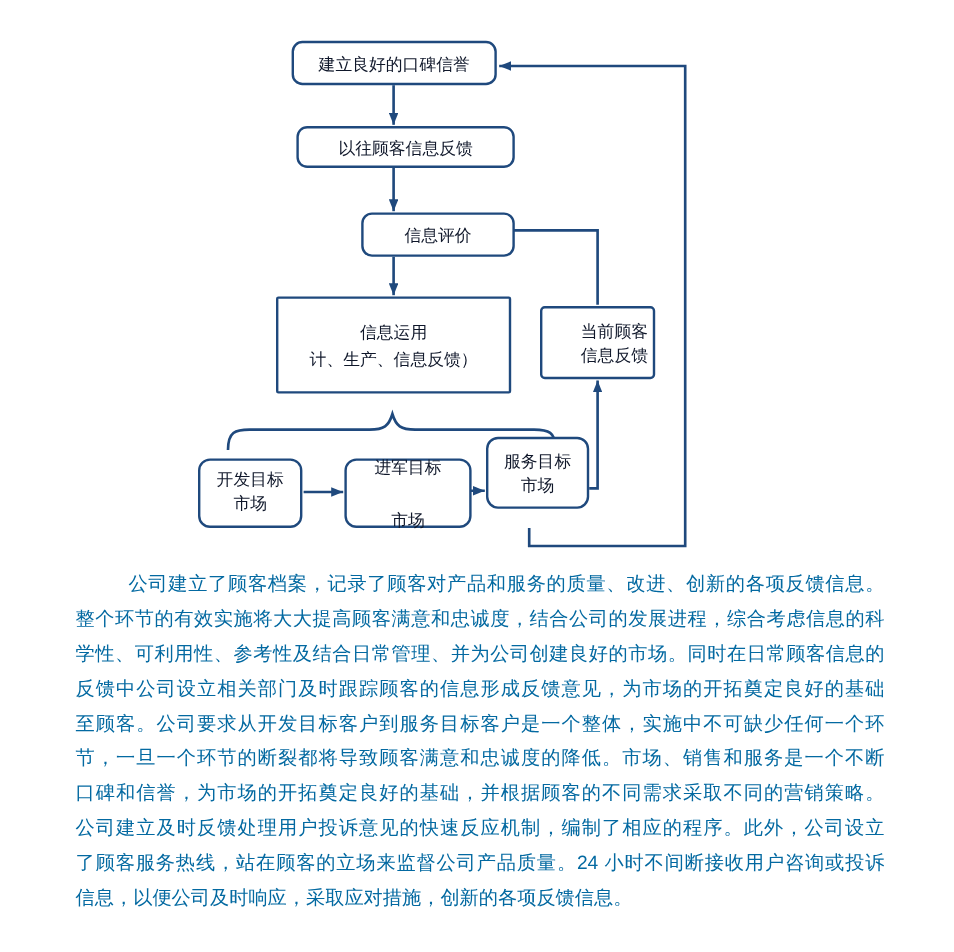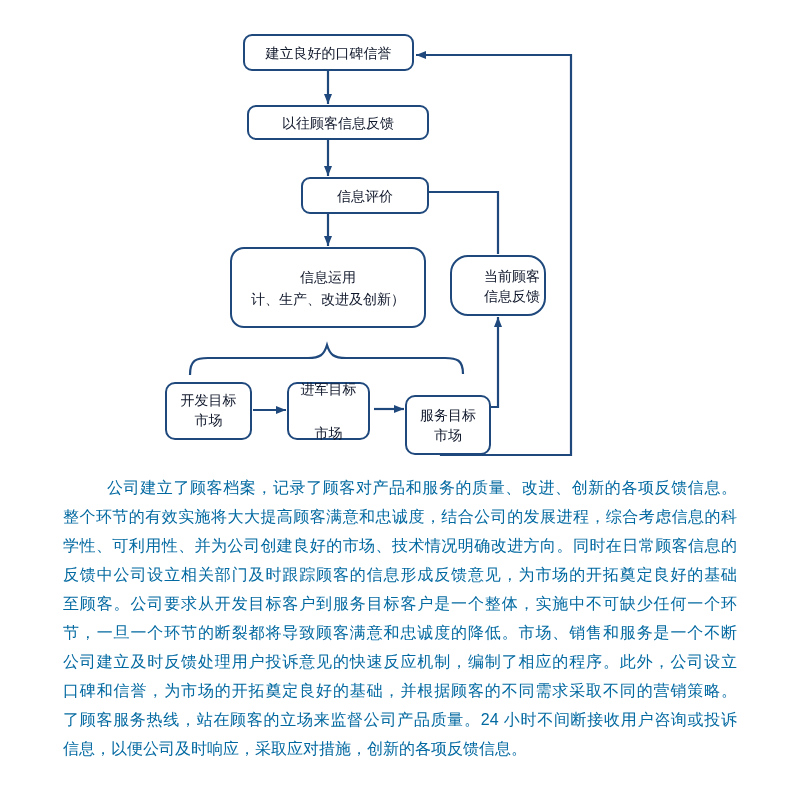--- a/index.html
+++ b/index.html
@@ -30,25 +30,25 @@
     justify-content: center;
     text-align: center;
     font-size: 14px;
     line-height: 20px;
     color: #0f172a;
     z-index: 2;
   }
   #node-reputation       { left: 243px; top: 34px;  width: 171px; height: 37px; }
   #node-past-feedback    { left: 247px; top: 105px; width: 182px; height: 35px; }
   #node-evaluation       { left: 260px; top: 177px; width: 128px; height: 37px; margin-left: 41px; }
-  #node-application      { left: 230px; top: 247px; width: 196px; height: 81px; border-radius: 14px; line-height: 22px; }
-  #node-current-feedback { left: 450px; top: 255px; width: 96px;  height: 61px; border-radius: 18px; padding-left: 28px; }
+  #node-application      { left: 230px; top: 247px; width: 196px; height: 81px; border-radius: 2px; line-height: 22px; }
+  #node-current-feedback { left: 450px; top: 255px; width: 96px;  height: 61px; border-radius: 4px; padding-left: 28px; }
   #node-develop-market   { left: 165px; top: 382px; width: 87px;  height: 58px; border-radius: 10px; font-family: Liberation Serif, serif; }
-  #node-enter-market     { left: 287px; top: 382px; width: 83px;  height: 58px; border-radius: 10px; gap: 24px; }
-  #node-serve-market     { left: 405px; top: 395px; width: 86px;  height: 60px; border-radius: 10px; }
+  #node-enter-market     { left: 287px; top: 382px; width: 106px;  height: 58px; border-radius: 10px; gap: 24px; }
+  #node-serve-market     { left: 405px; top: 364px; width: 86px;  height: 60px; border-radius: 10px; }
   
   .textblock {
     position: absolute;
     left: 63px;
     top: 473px;
     width: 674px;
     font-size: 16px;
     color: #0369a1;
   }
   .pline {
@@ -91,21 +91,21 @@
     <div class="node" id="node-past-feedback">
       <span>以往顾客信息反馈</span>
     </div>
 
     <div class="node" id="node-evaluation">
       <span>信息评价</span>
     </div>
 
     <div class="node" id="node-application">
       <span>信息运用</span>
-      <span>计、生产、改进及创新）</span>
+      <span>计、生产、信息反馈）</span>
     </div>
 
     <div class="node" id="node-current-feedback">
       <span>当前顾客</span>
       <span>信息反馈</span>
     </div>
 
     <div class="node" id="node-develop-market">
       <span>开发目标</span>
       <span>市场</span>
@@ -119,23 +119,23 @@
     <div class="node" id="node-serve-market">
       <span>服务目标</span>
       <span>市场</span>
     </div>
 
   </div>
 
   <div class="textblock">
     <div class="pline first">公司建立了顾客档案，记录了顾客对产品和服务的质量、改进、创新的各项反馈信息。</div>
     <div class="pline">整个环节的有效实施将大大提高顾客满意和忠诚度，结合公司的发展进程，综合考虑信息的科</div>
-    <div class="pline">学性、可利用性、并为公司创建良好的市场、技术情况明确改进方向。同时在日常顾客信息的</div>
+    <div class="pline">学性、可利用性、参考性及结合日常管理、并为公司创建良好的市场。同时在日常顾客信息的</div>
     <div class="pline">反馈中公司设立相关部门及时跟踪顾客的信息形成反馈意见，为市场的开拓奠定良好的基础</div>
     <div class="pline">至顾客。公司要求从开发目标客户到服务目标客户是一个整体，实施中不可缺少任何一个环</div>
     <div class="pline">节，一旦一个环节的断裂都将导致顾客满意和忠诚度的降低。市场、销售和服务是一个不断</div>
+    <div class="pline">口碑和信誉，为市场的开拓奠定良好的基础，并根据顾客的不同需求采取不同的营销策略。</div>
     <div class="pline">公司建立及时反馈处理用户投诉意见的快速反应机制，编制了相应的程序。此外，公司设立</div>
-    <div class="pline">口碑和信誉，为市场的开拓奠定良好的基础，并根据顾客的不同需求采取不同的营销策略。</div>
     <div class="pline">了顾客服务热线，站在顾客的立场来监督公司产品质量。24 小时不间断接收用户咨询或投诉</div>
     <div class="pline last">信息，以便公司及时响应，采取应对措施，创新的各项反馈信息。</div>
   </div>
 
 </div>
 
 </body></html>

